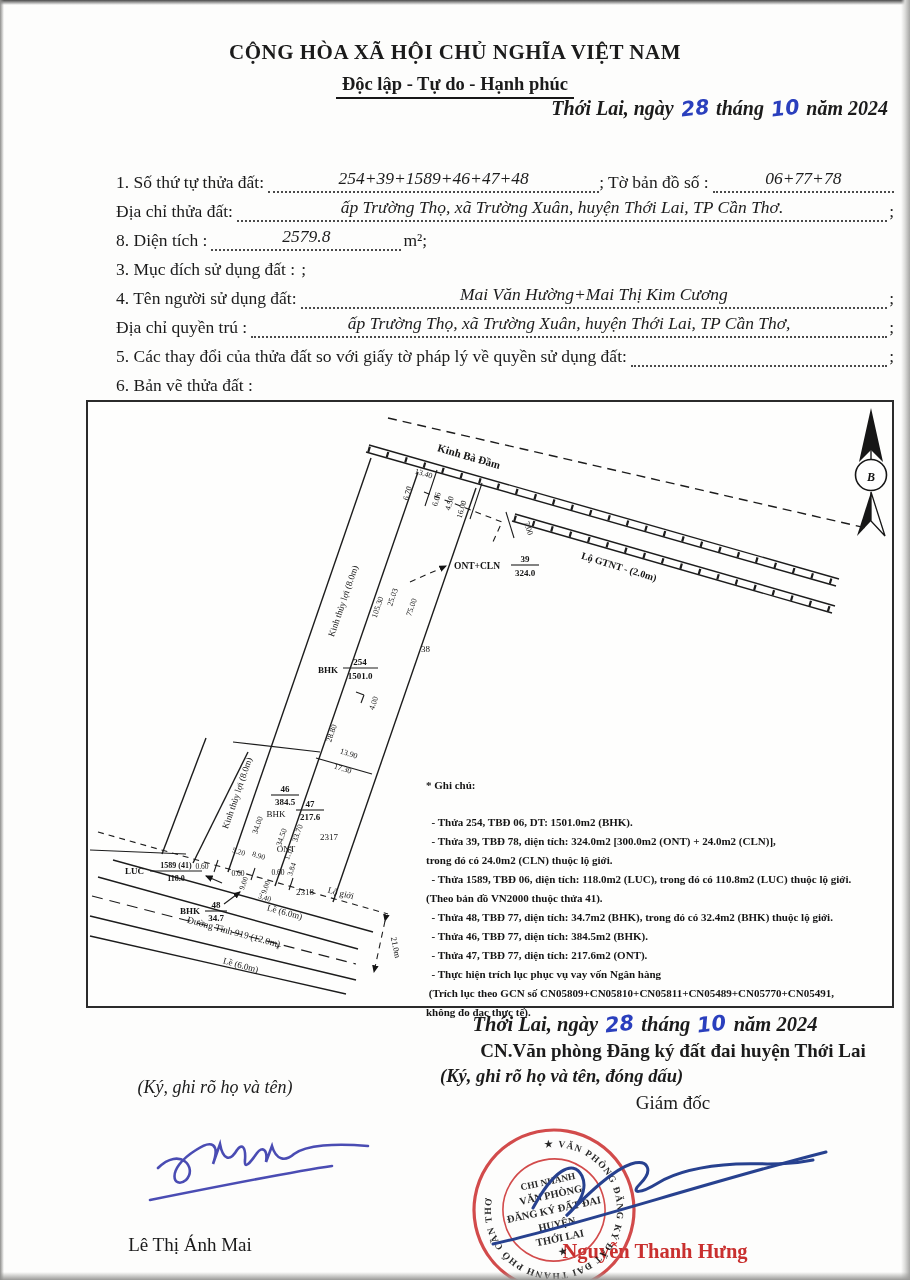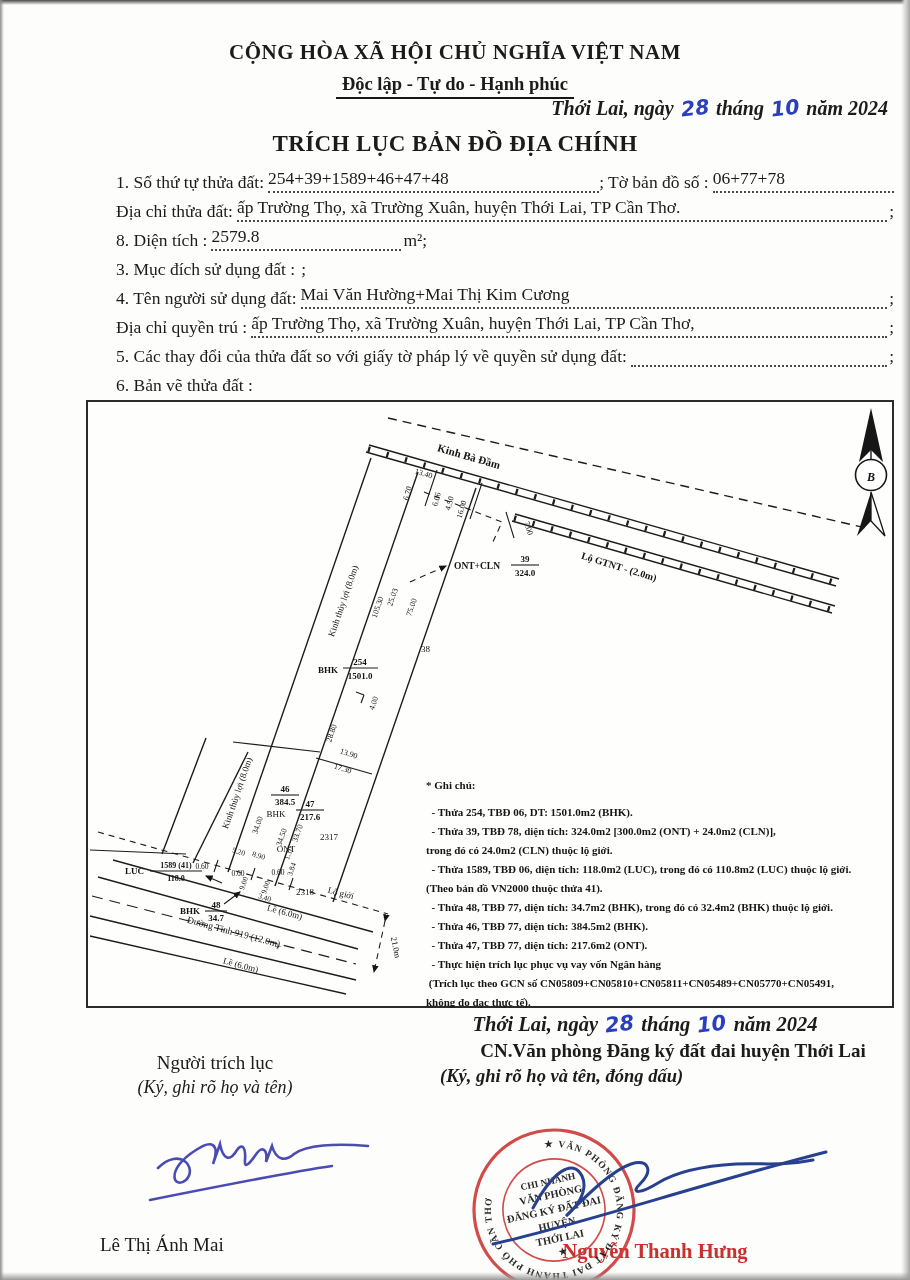--- a/index.html
+++ b/index.html
@@ -23,48 +23,48 @@
     border-bottom:2px solid #171717;padding:0 6px 2px;}
   .date-line{position:absolute;right:22px;top:96px;font-size:20px;font-style:italic;font-weight:bold;}
   .doc-title{position:absolute;left:0;right:0;top:131px;font-size:23px;font-weight:bold;letter-spacing:.4px;}
 
   .hw{font-family:"DejaVu Sans",sans-serif;font-style:italic;font-weight:bold;color:#2a3fbd;
       display:inline-block;transform:rotate(-6deg);font-size:1.02em;padding:0 2px;}
 
   .form{position:absolute;left:88px;right:16px;top:164px;font-size:17.5px;}
   .frow{display:flex;align-items:flex-end;height:29px;white-space:nowrap;margin-left:28px;}
   .flabel{flex:none;padding-right:4px;}
-  .dots{flex:1;border-bottom:2px dotted #4a4a4a;line-height:20px;height:24px;overflow:hidden;}
+  .dots{flex:1;border-bottom:2px dotted #4a4a4a;text-align:center;line-height:20px;height:24px;overflow:hidden;font-style:italic;}
   .dots span{display:inline-block;transform:translateY(1px);}
   .fsuffix{flex:none;padding-left:2px;}
 
   .map-box{position:absolute;left:86px;top:400px;width:804px;height:604px;border:2px solid #2b2b2b;background:#fefefd;}
   svg text{fill:#141414;font-family:"Liberation Serif","DejaVu Serif",serif;}
   svg .ln{stroke:#1c1c1c;stroke-width:1.4;fill:none;}
   svg .thin{stroke:#1c1c1c;stroke-width:1.1;fill:none;}
   svg .dash{stroke-dasharray:9,6;}
   svg .dash2{stroke-dasharray:6,5;}
   svg .tick{stroke:#1c1c1c;stroke-width:5.5;stroke-dasharray:2.2,17;fill:none;}
   .t75{font-size:7.5px}.t8{font-size:8px}.t85{font-size:8.5px}.t9{font-size:9px}
   .t95{font-size:9.5px}.t10{font-size:10px}.t11{font-size:11px}.t12{font-size:12px}
   .b{font-weight:bold}
 
   .notes{position:absolute;left:338px;top:374px;width:462px;font-size:11px;font-weight:bold;
          line-height:19px;color:#151515;}
-  .notes .nt{margin-bottom:8px;}
+  .notes .nt{margin-bottom:18px;}
   .notes .nl{white-space:pre;}
 
   .sig-date{position:absolute;left:420px;right:40px;top:1012px;text-align:center;
             font-size:20.5px;font-style:italic;font-weight:bold;}
   .sig-office{position:absolute;left:440px;right:4px;top:1040px;text-align:center;font-size:19px;font-weight:bold;}
   .sig-note-r{position:absolute;left:440px;right:4px;top:1066px;font-size:18.5px;font-style:italic;font-weight:bold;}
   .sig-role{position:absolute;left:440px;right:4px;top:1092px;text-align:center;font-size:19px;}
   .sig-title-l{position:absolute;left:95px;width:240px;top:1052px;text-align:center;font-size:19px;}
   .sig-note-l{position:absolute;left:85px;width:260px;top:1077px;text-align:center;font-size:18px;font-style:italic;}
-  .name-l{position:absolute;left:100px;width:180px;top:1234px;text-align:left;font-size:19px;}
+  .name-l{position:absolute;left:100px;width:180px;top:1234px;text-align:center;font-size:19px;}
   .name-r{position:absolute;left:540px;width:230px;top:1240px;text-align:center;font-size:20.5px;font-weight:bold;color:#c9302f;}
   .stamp{position:absolute;left:462px;top:1118px;width:184px;height:184px;opacity:.92;}
   .sig-svg-l{position:absolute;left:140px;top:1110px;z-index:5;}
   .sig-svg-r{position:absolute;left:478px;top:1126px;z-index:6;}
 </style>
 </head>
 <body>
 
 <div class="page">
 
@@ -73,21 +73,20 @@
     <span class="hdr-motto">Độc lập - Tự do - Hạnh phúc</span>
   </div>
   <div class="date-line">
     <span>Thới Lai, ngày</span>
     <span class="hw">28</span>
     <span>tháng</span>
     <span class="hw">10</span>
     <span>năm</span>
     <span>2024</span>
   </div>
-  <div class="doc-title center">TRÍCH LỤC BẢN ĐỒ ĐỊA CHÍNH</div>
 
   <div class="form">
     <div class="frow">
       <span class="flabel">1. Số thứ tự thửa đất:</span>
       <span class="dots" style="flex:2.1"><span>254+39+1589+46+47+48</span></span>
       <span class="flabel">; Tờ bản đồ số :</span>
       <span class="dots" style="flex:1.15"><span>06+77+78</span></span>
     </div>
     <div class="frow">
       <span class="flabel">Địa chỉ thửa đất:</span>
@@ -292,21 +291,21 @@
   <div class="sig-date">
     <span>Thới Lai, ngày</span>
     <span class="hw">28</span>
     <span>tháng</span>
     <span class="hw">10</span>
     <span>năm</span>
     <span>2024</span>
   </div>
   <div class="sig-office">CN.Văn phòng Đăng ký đất đai huyện Thới Lai</div>
   <div class="sig-note-r">(Ký, ghi rõ họ và tên, đóng dấu)</div>
-  <div class="sig-title-l">Người trích lục</div>
+  <div class="sig-role">Giám đốc</div>
   <div class="sig-note-l">(Ký, ghi rõ họ và tên)</div>
   <div class="name-l">Lê Thị Ánh Mai</div>
   <div class="name-r">Nguyễn Thanh Hưng</div>
 
   <svg class="stamp" viewBox="0 0 184 184">
     <g transform="rotate(-12 92 92)" fill="#cf3c3c">
       <circle cx="92" cy="92" r="80" fill="none" stroke="#cf3c3c" stroke-width="3.2"></circle>
       <circle cx="92" cy="92" r="51" fill="none" stroke="#cf3c3c" stroke-width="1.6"></circle>
       <defs>
           <path id="ringpath" d="M92,29 a63,63 0 1,1 -0.02,0"></path>

